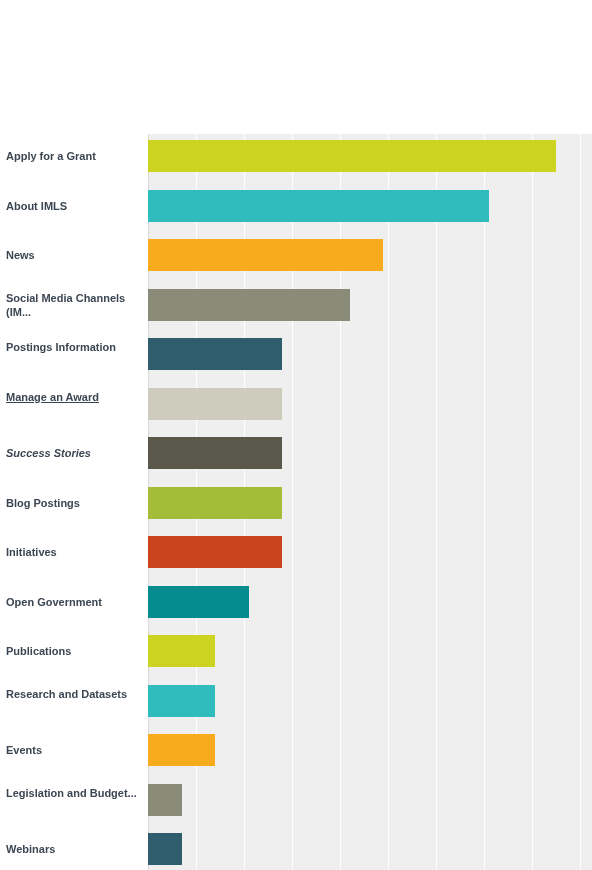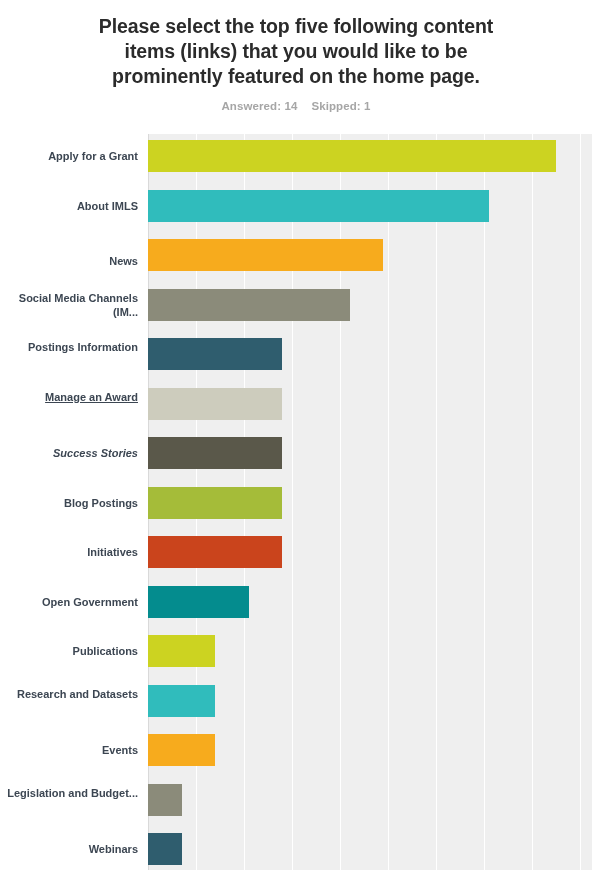--- a/index.html
+++ b/index.html
@@ -44,21 +44,21 @@
     left:0;top:134px;
     width:592px;height:736px;
   }
   #axis-labels{
     position:absolute;left:0;top:0;width:148px;height:736px;
   }
   .cat-label{
     position:absolute;
     right:10px;
     width:132px;
-    text-align:right;
+    text-align:left;
     font-size:11px;
     line-height:14px;
     font-weight:bold;
     color:#3c4652;
   }
   #plot-area{
     position:absolute;
     left:148px;top:0;
     width:444px;height:736px;
     background:#efefef;
@@ -72,32 +72,26 @@
     height:32px;
   }
 </style>
 </head>
 <body>
 
 <div id="survey-card">
 
   <div class="top-rule"></div>
 
-  <div id="chart-header">
-    <h1 id="chart-title">Please select the top five following content items (links) that you would like to be prominently featured on the home page.</h1>
-    <div id="chart-subtitle">
-      <span>Answered: 14</span><span class="sub-gap"></span><span>Skipped: 1</span>
-    </div>
-  </div>
 
   <div id="plot-wrap">
     <div id="axis-labels">
         <div class="cat-label" style="top: 15px;">Apply for a Grant</div>
         <div class="cat-label" style="top: 64.5px;">About IMLS</div>
-        <div class="cat-label" style="top: 114px; margin-top: 6px;">News</div>
+        <div class="cat-label" style="top: 114px;">News</div>
         <div class="cat-label" style="top: 156.5px;">Social Media Channels (IM...</div>
         <div class="cat-label" style="top: 206px;">Postings Information</div>
         <div class="cat-label" style="top: 256px; text-decoration: underline;">Manage an Award</div>
         <div class="cat-label" style="top: 312px; font-style: italic;">Success Stories</div>
         <div class="cat-label" style="top: 361.5px;">Blog Postings</div>
         <div class="cat-label" style="top: 411px;">Initiatives</div>
         <div class="cat-label" style="top: 460.5px;">Open Government</div>
         <div class="cat-label" style="top: 510px;">Publications</div>
         <div class="cat-label" style="top: 552.5px;">Research and Datasets</div>
         <div class="cat-label" style="top: 609px;">Events</div>

